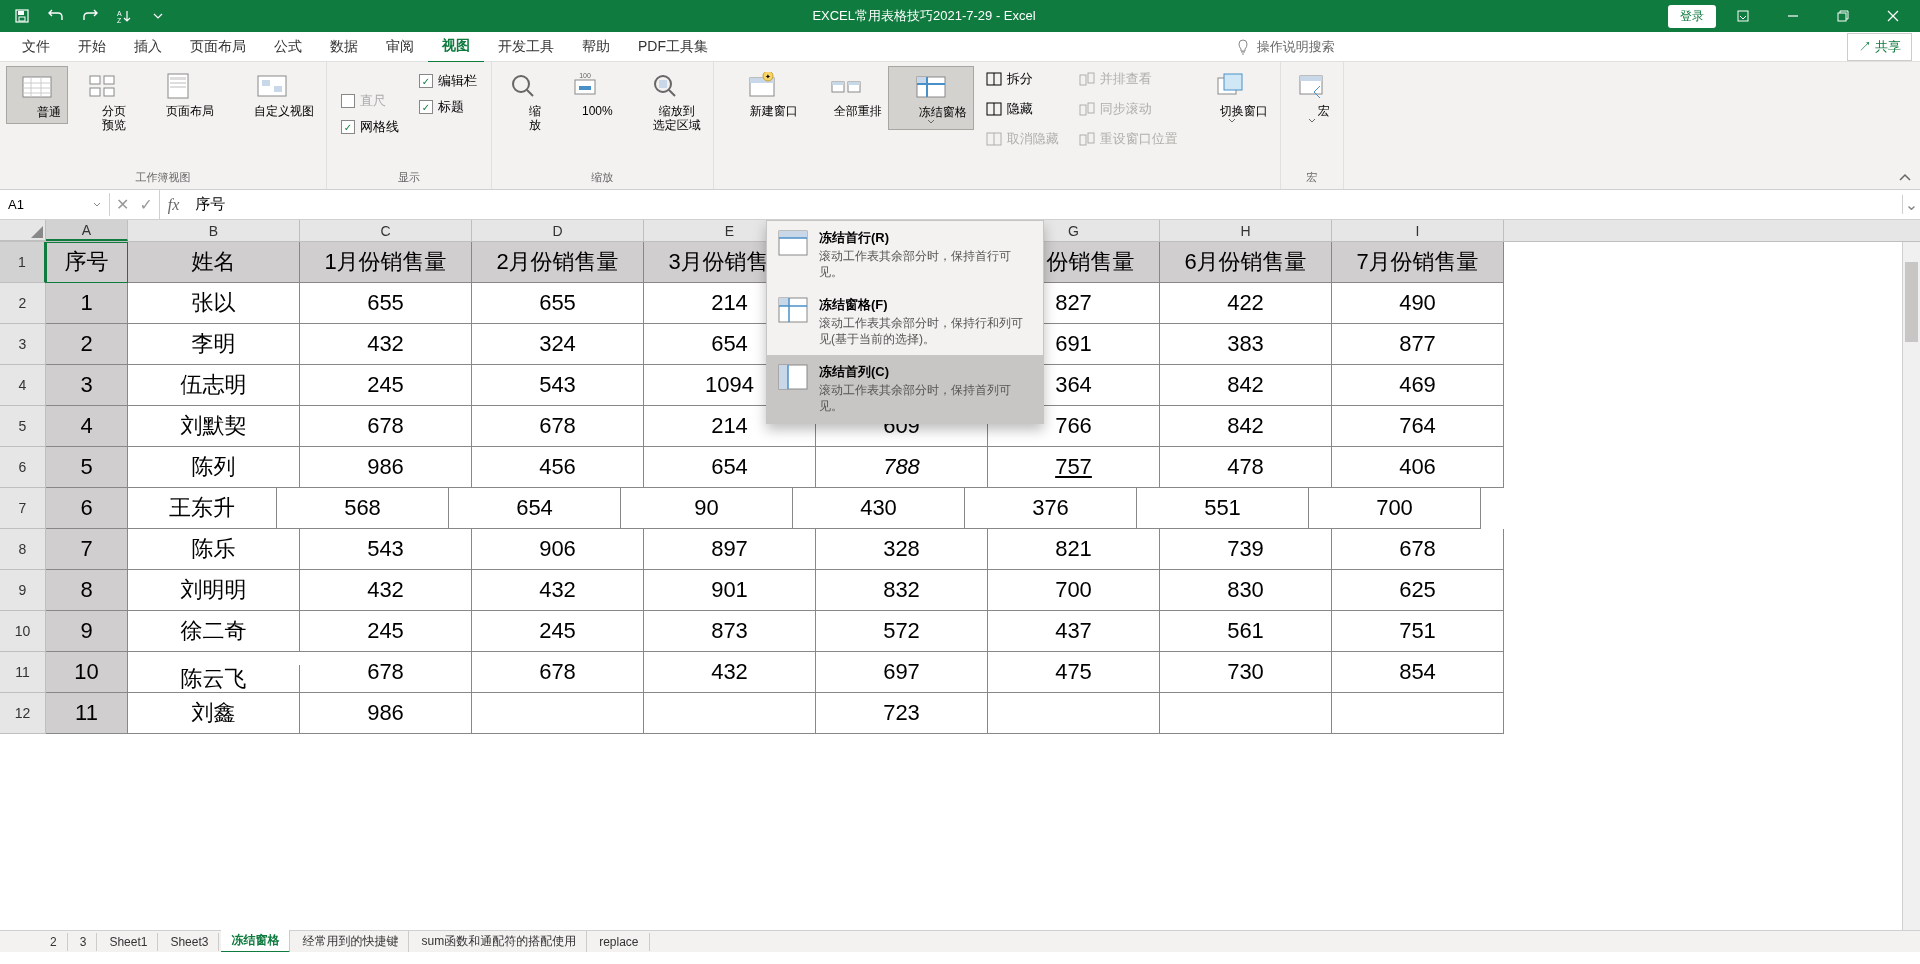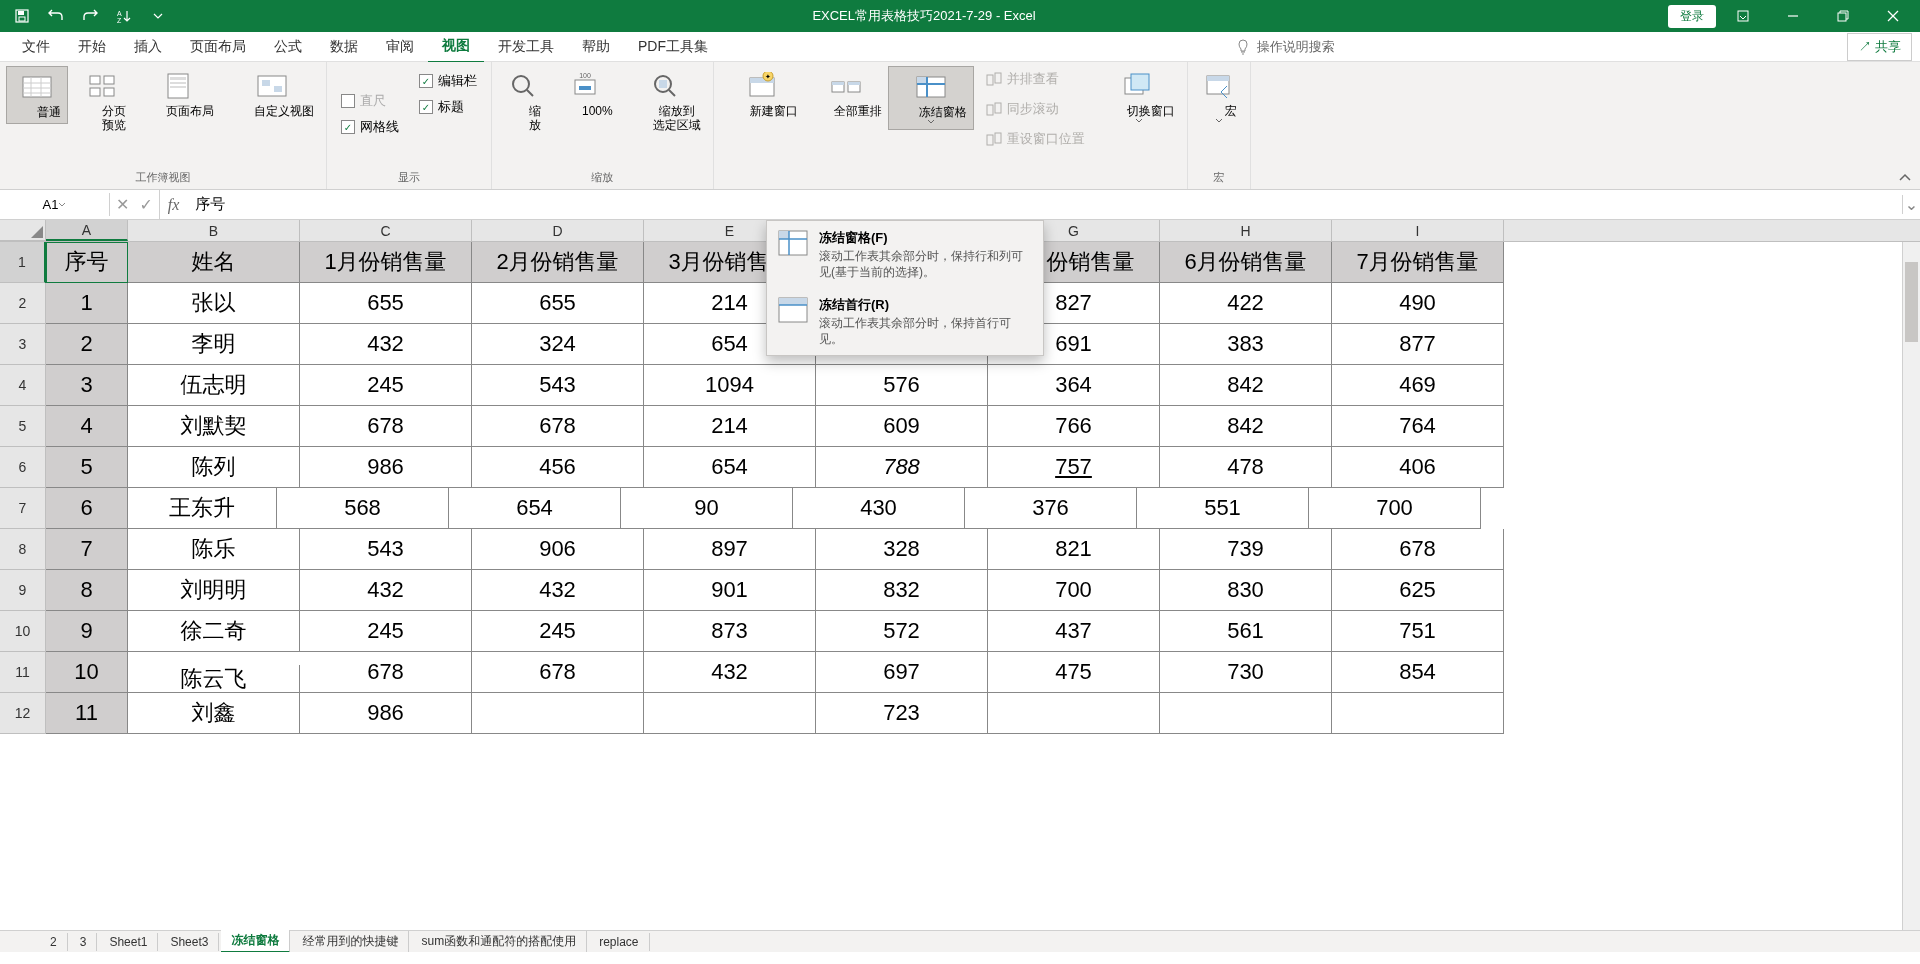--- a/index.html
+++ b/index.html
@@ -27,21 +27,21 @@
     .big-btn { display: flex; flex-direction: column; align-items: center; padding: 4px 6px; cursor: pointer; min-width: 50px; }
     .big-btn.active { background: #d4d2cf; border: 1px solid #a8a6a3; }
     .big-btn .icon { width: 32px; height: 32px; display: flex; align-items: center; justify-content: center; margin-bottom: 2px; }
     .big-btn .lbl { font-size: 12px; text-align: center; line-height: 1.2; margin-left: 24px; }
     .chk-col { display: flex; flex-direction: column; gap: 8px; padding: 6px 8px; }
     .chk-row { display: flex; align-items: center; gap: 5px; font-size: 13px; cursor: pointer; }
     .chk-box { width: 14px; height: 14px; border: 1px solid #888; background: #fff; display: flex; align-items: center; justify-content: center; font-size: 10px; color: #0f7b3f; }
     .collapse-btn { position: absolute; right: 8px; bottom: 6px; cursor: pointer; color: #666; }
     
     .formula-bar { height: 30px; display: flex; align-items: center; border-bottom: 1px solid #d0d0d0; background: #fff; }
-    .name-box { width: 110px; padding: 4px 8px; border-right: 1px solid #d0d0d0; font-size: 13px; display: flex; align-items: center; justify-content: center; }
+    .name-box { width: 110px; padding: 4px 8px; border-right: 1px solid #d0d0d0; font-size: 13px; display: flex; align-items: center; justify-content: space-between; }
     .fb-btns { display: flex; padding: 0 6px; gap: 10px; color: #999; border-right: 1px solid #d0d0d0; height: 100%; align-items: center; }
     .fx { font-style: italic; font-family: serif; color: #666; padding: 0 8px; }
     .formula-input { flex: 1; padding: 4px 8px; font-size: 15px; }
     
     .sheet-area { position: relative; height: calc(100vh - 232px); overflow: hidden; }
     .col-headers { display: flex; height: 22px; background: #e6e6e6; border-bottom: 1px solid #bfbfbf; }
     .corner { width: 46px; background: #e6e6e6; border-right: 1px solid #bfbfbf; border-bottom: 1px solid #bfbfbf; position: relative; }
     .corner::after { content: ''; position: absolute; right: 2px; bottom: 2px; border: 6px solid transparent; border-bottom-color: #888; border-right-color: #888; }
     .col-header { text-align: center; font-size: 14px; color: #333; border-right: 1px solid #bfbfbf; display: flex; align-items: center; justify-content: center; background: #e6e6e6; }
     .col-header.selected { background: #d2d2d2; border-bottom: 2px solid #0f7b3f; }
@@ -302,20 +302,43 @@
                 <line x1="12" y1="4" x2="12" y2="24" stroke="#4a90c8" stroke-width="2"></line>
                 <line x1="2" y1="11" x2="30" y2="11" stroke="#4a90c8" stroke-width="2"></line>
               </svg>
             </div>
             <div class="lbl">冻结窗格</div>
             <svg width="8" height="6" viewBox="0 0 8 6">
               <path d="M1 1 L4 4 L7 1" fill="none" stroke="#666"></path>
             </svg>
           </div>
         </div>
+      <div class="chk-col" id="g4side" style="gap:12px;padding-top:4px">
+          <div class="chk-row">
+            <svg width="16" height="14" viewBox="0 0 16 14">
+              <rect x="1" y="1" width="14" height="12" fill="none" stroke="currentColor"></rect>
+              <line x1="8" y1="1" x2="8" y2="13" stroke="currentColor"></line>
+            </svg>
+            <span>拆分</span>
+          </div>
+          <div class="chk-row">
+            <svg width="16" height="14" viewBox="0 0 16 14">
+              <rect x="1" y="1" width="14" height="12" fill="none" stroke="currentColor"></rect>
+              <line x1="8" y1="1" x2="8" y2="13" stroke="currentColor"></line>
+            </svg>
+            <span>隐藏</span>
+          </div>
+          <div class="chk-row" style="color: rgb(176, 174, 171);">
+            <svg width="16" height="14" viewBox="0 0 16 14">
+              <rect x="1" y="1" width="14" height="12" fill="none" stroke="currentColor"></rect>
+              <line x1="8" y1="1" x2="8" y2="13" stroke="currentColor"></line>
+            </svg>
+            <span>取消隐藏</span>
+          </div>
+        </div>
       <div class="chk-col" id="g4side2" style="gap:12px;padding-top:4px;color:#b0aeab">
           <div class="chk-row">
             <svg width="16" height="14" viewBox="0 0 16 14">
               <rect x="1" y="3" width="6" height="10" fill="none" stroke="currentColor"></rect>
               <rect x="9" y="1" width="6" height="10" fill="none" stroke="currentColor"></rect>
             </svg>
             <span>并排查看</span>
           </div>
           <div class="chk-row">
             <svg width="16" height="14" viewBox="0 0 16 14">
@@ -548,41 +571,54 @@
         <div class="cell" style="width: 172px;"></div>
         <div class="cell" style="width: 172px;"></div>
       </div>
     </div>
 
   <div class="dropdown-menu" style="left:766px;top:0px" id="dropdown">
       <div class="menu-item">
         <div class="menu-icon">
           <svg width="32" height="28" viewBox="0 0 32 28">
             <rect x="2" y="2" width="28" height="24" fill="#fff" stroke="#888"></rect>
+            <rect x="2" y="2" width="28" height="7" fill="#c8d8e8"></rect>
+            <line x1="2" y1="9" x2="30" y2="9" stroke="#4a90c8" stroke-width="1.5"></line>
+          </svg>
+        </div>
+        <div class="menu-text">
+          <div class="menu-title">冻结首行(R)</div>
+          <div class="menu-desc">滚动工作表其余部分时，保持首行可见。</div>
+        </div>
+      </div>
+      <div class="menu-item">
+        <div class="menu-icon">
+          <svg width="32" height="28" viewBox="0 0 32 28">
+            <rect x="2" y="2" width="28" height="24" fill="#fff" stroke="#888"></rect>
             <rect x="2" y="2" width="10" height="8" fill="#c8d8e8"></rect>
             <line x1="12" y1="2" x2="12" y2="26" stroke="#4a90c8" stroke-width="1.5"></line>
             <line x1="2" y1="10" x2="30" y2="10" stroke="#4a90c8" stroke-width="1.5"></line>
           </svg>
         </div>
         <div class="menu-text">
           <div class="menu-title">冻结窗格(F)</div>
           <div class="menu-desc">滚动工作表其余部分时，保持行和列可见(基于当前的选择)。</div>
         </div>
       </div>
-      <div class="menu-item">
+      <div class="menu-item highlighted">
         <div class="menu-icon">
           <svg width="32" height="28" viewBox="0 0 32 28">
             <rect x="2" y="2" width="28" height="24" fill="#fff" stroke="#888"></rect>
-            <rect x="2" y="2" width="28" height="7" fill="#c8d8e8"></rect>
-            <line x1="2" y1="9" x2="30" y2="9" stroke="#4a90c8" stroke-width="1.5"></line>
+            <rect x="2" y="2" width="9" height="24" fill="#c8d8e8"></rect>
+            <line x1="11" y1="2" x2="11" y2="26" stroke="#4a90c8" stroke-width="1.5"></line>
           </svg>
         </div>
         <div class="menu-text">
-          <div class="menu-title">冻结首行(R)</div>
-          <div class="menu-desc">滚动工作表其余部分时，保持首行可见。</div>
+          <div class="menu-title">冻结首列(C)</div>
+          <div class="menu-desc">滚动工作表其余部分时，保持首列可见。</div>
         </div>
       </div>
     </div>
 
   <div class="vscroll">
     <div class="vscroll-thumb"></div>
   </div>
 
   <div class="sheet-tabs" id="sheet-tabs">
       <div class="sheet-tab">2</div>

